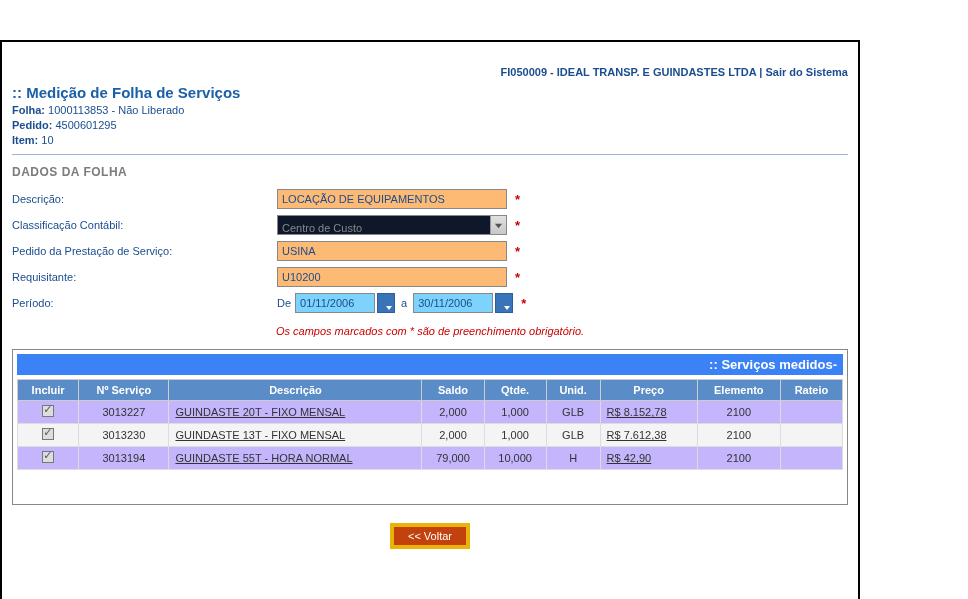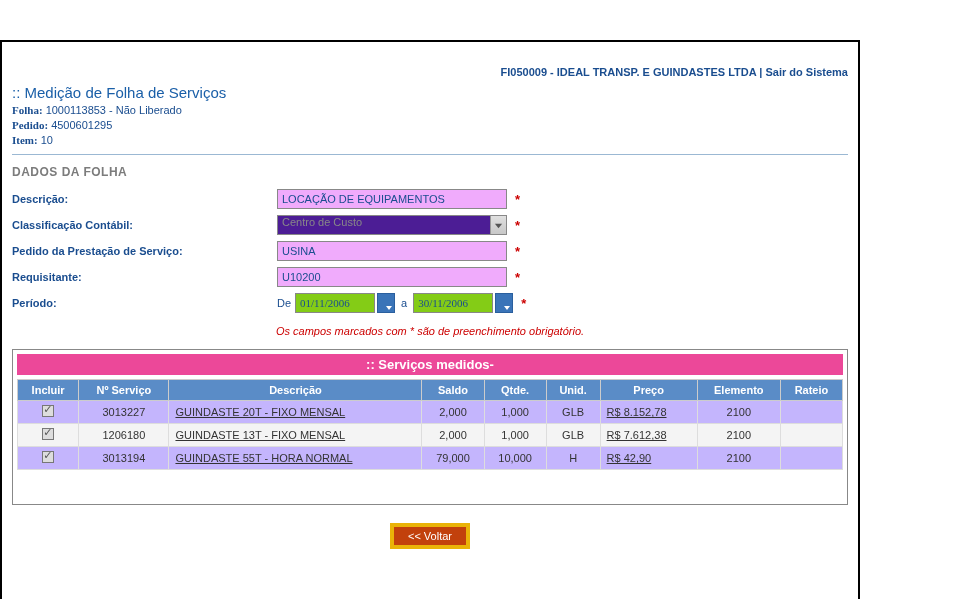--- a/index.html
+++ b/index.html
@@ -22,86 +22,86 @@
     text-align: right;
     color: #1a4d8f;
     font-weight: bold;
     font-size: 11px;
     padding: 2px 0;
   }
   .header-bar a { color:#1a4d8f; text-decoration:none; cursor:pointer; }
   .page-title {
     color: #1a5fa8;
     font-size: 15px;
-    font-weight: normal;
+    font-weight: bold;
     margin: 4px 0 2px 0;
   }
   .summary {
     color: #1a4d8f;
     font-size: 11px;
     line-height: 15px;
   }
-  .summary b { color: #1a4d8f; font-family: Liberation Serif, serif; }
+  .summary b { color: #1a4d8f; }
   hr.sep {
     border: none;
     border-top: 1px solid #9bb8d3;
     margin: 6px 0 10px 0;
   }
   .section-heading {
     color: #7c7c7c;
     font-weight: bold;
     font-size: 12px;
     letter-spacing: 0.5px;
     margin: 6px 0 10px 0;
   }
   .form-row {
     display: flex;
     align-items: center;
     margin-bottom: 6px;
   }
   .form-label {
     width: 265px;
     color: #1a4d8f;
-    font-weight: bold;
+    font-weight: normal;
     font-size: 11px;
   }
   .text-input {
     border: 1px solid #888;
-    background: #f0abfc;
+    background: #fdba74;
     height: 20px;
     padding: 2px 4px;
     font-family: inherit;
     font-size: 11px;
     color: #1a4d8f;
     width: 230px;
   }
   .select-wrap {
     display:inline-flex;
-    align-items:flex-start;
+    align-items:flex-end;
     border:1px solid #888;
-    background:#4c1d95;
+    background:#0f172a;
     height:20px;
     width:230px;
     padding:0 0 0 4px;
     color:#888;
     font-size:11px;
     justify-content: space-between;
   }
   .select-btn {
     width:16px; height:18px;
     background: linear-gradient(#e0e0e0,#c8c8c8);
     border-left:1px solid #999;
     display:flex; align-items:center; justify-content:center;
   }
   .date-input {
     border: 1px solid #888;
-    background: #84cc16;
+    background: #7dd3fc;
     height: 20px;
     padding: 2px 4px;
-    font-family: Liberation Serif, serif;
+    font-family: Liberation Sans, sans-serif;
     font-size: 11px;
     color: #1a4d8f;
     width: 80px;
   }
   .date-btn {
     display:inline-flex;
     width:18px; height:20px;
     background:#3a74b8;
     border:1px solid #2a5f9e;
     vertical-align:top;
@@ -129,27 +129,27 @@
     font-size: 11px;
     margin: 12px 0;
     font-style: italic;
   }
   .table-wrap {
     border: 1px solid #888;
     padding: 4px;
     margin-top: 8px;
   }
   .tbl-header {
-    background: #ec4899;
+    background: #3b82f6;
     color: #fff;
     font-weight: bold;
     font-size: 13px;
     padding: 3px 6px;
     display:flex;
-    justify-content:center;
+    justify-content:flex-end;
     align-items:center;
   }
   .tbl-header-minus {
     color:#fff; font-weight:bold; cursor:pointer;
   }
   table.grid {
     width:100%;
     border-collapse: collapse;
     margin-top:4px;
   }
@@ -309,21 +309,21 @@
             <td class="align-l">GUINDASTE 20T - FIXO MENSAL</td>
             <td class="align-r">2,000</td>
             <td class="align-r">1,000</td>
             <td>GLB</td>
             <td class="align-l">R$ 8.152,78</td>
             <td>2100</td>
             <td></td>
           </tr>
           <tr>
             <td><span class="chk checked"></span></td>
-            <td>1206180</td>
+            <td>3013230</td>
             <td class="align-l">GUINDASTE 13T - FIXO MENSAL</td>
             <td class="align-r">2,000</td>
             <td class="align-r">1,000</td>
             <td>GLB</td>
             <td class="align-l">R$ 7.612,38</td>
             <td>2100</td>
             <td></td>
           </tr>
           <tr>
             <td><span class="chk checked"></span></td>

